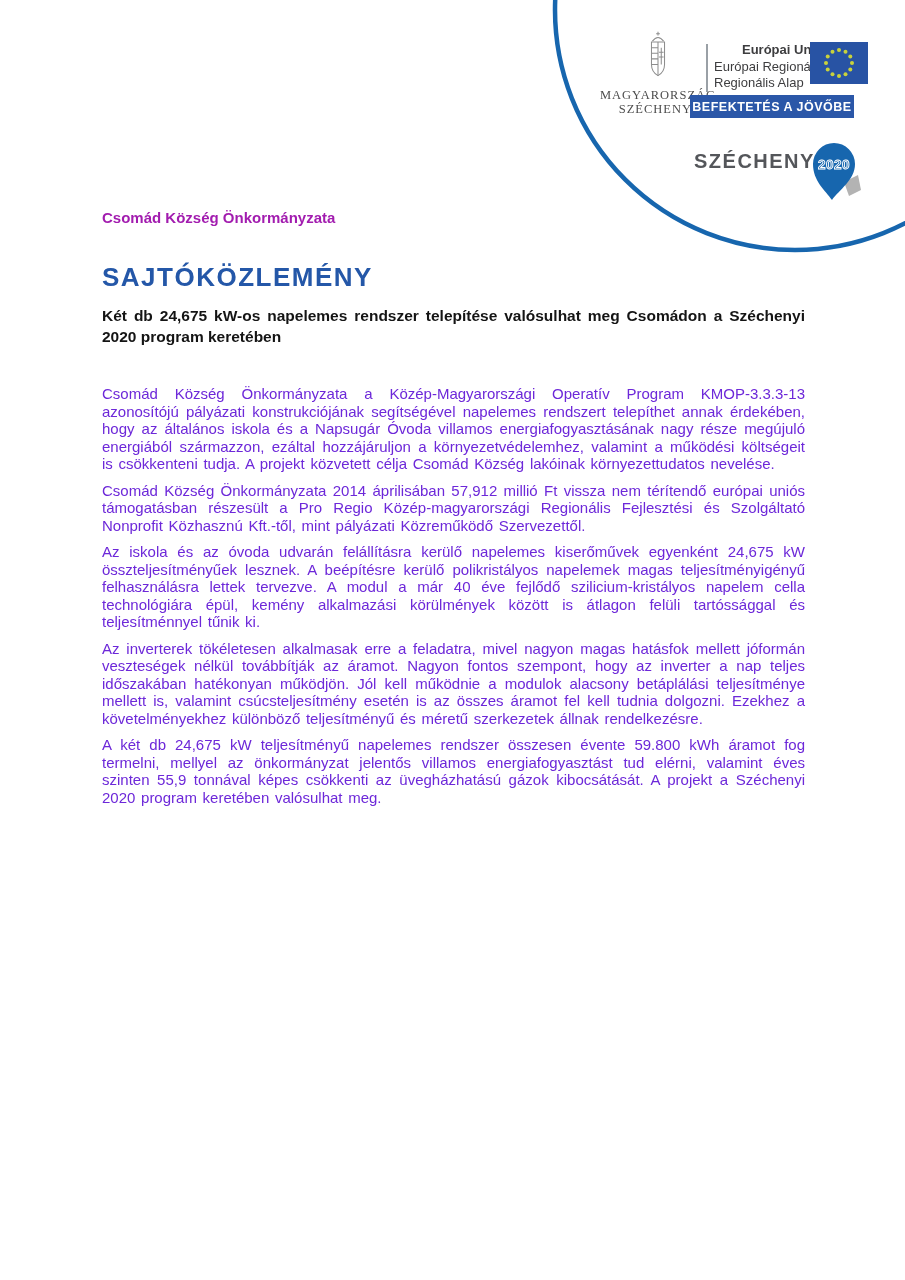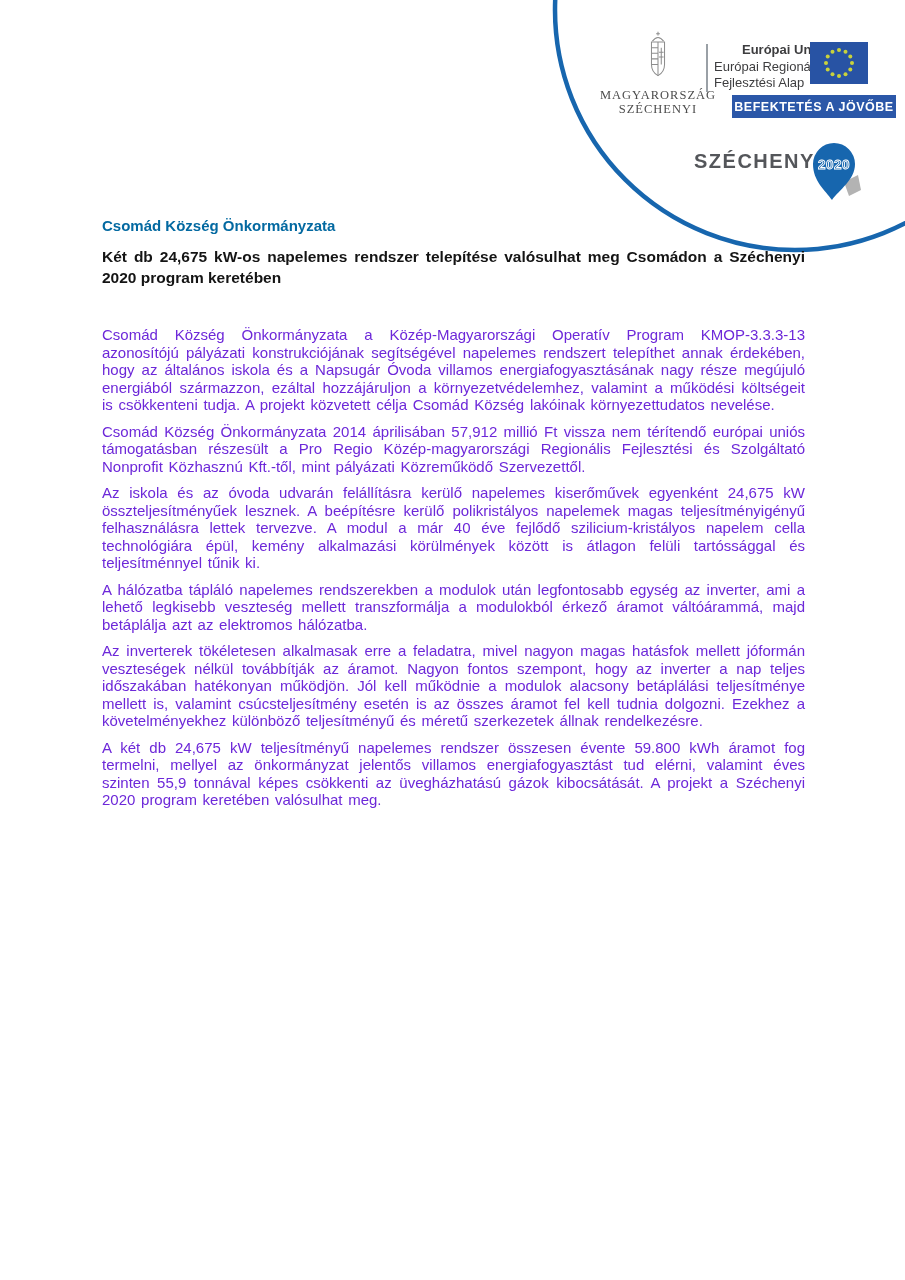--- a/index.html
+++ b/index.html
@@ -10,30 +10,30 @@
   
   .curve-svg{position:absolute;left:0;top:0;}
   .gov-logo{position:absolute;left:592px;top:30px;width:132px;text-align:center;}
   .gov-logo .crest{display:block;margin:0 auto 4px auto;}
   .gov-name{font-family:"Liberation Serif", serif;font-size:12.5px;line-height:14px;
     letter-spacing:1px;color:#4c4c4c;}
   .eu-sep{position:absolute;left:706px;top:44px;width:2px;height:48px;background:#9aa0a6;}
   .eu-text{position:absolute;left:714px;top:42px;font-size:13px;line-height:16.5px;color:#3d3d3f;}
   .eu-text .b{font-weight:bold;padding-left:28px;}
   .eu-flag{position:absolute;left:810px;top:42px;}
-  .banner{position:absolute;left:732px;top:95px;width:164px;height:23px;
+  .banner{position:absolute;left:690px;top:95px;width:164px;height:23px;
     display:flex;align-items:center;justify-content:center;
     color:#ffffff;font-size:12.5px;font-weight:bold;letter-spacing:0.5px;}
   .szechenyi-text{position:absolute;left:694px;top:150px;font-size:20px;font-weight:bold;
     letter-spacing:1.5px;color:#54565a;}
   .pin-svg{position:absolute;left:806px;top:140px;}
   
   .content{position:absolute;left:102px;top:197px;width:703px;}
   .doc-date{font-size:15px;color:#222222;}
-  .doc-org{margin-top:20px;font-size:15px;font-weight:bold;color:#0369a1;}
+  .doc-org{margin-top:12px;font-size:15px;font-weight:bold;color:#a21caf;}
   .doc-title{margin-top:36px;font-size:26px;font-weight:bold;letter-spacing:1.5px;}
   .doc-subtitle{margin-top:11px;font-size:15.5px;font-weight:bold;color:#141414;}
   .doc-lead{margin-top:13px;font-size:15.5px;font-weight:bold;line-height:20.5px;
     text-align:justify;color:#141414;}
   .paras{margin-top:38px;}
   .paras p{margin:0 0 9px 0;font-size:15px;line-height:17.5px;text-align:justify;
     word-spacing:1.5px;color:#6d28d9;}
 </style>
 </head>
 <body>
@@ -56,21 +56,21 @@
       </g>
     </svg>
     <div class="gov-name">MAGYARORSZÁG</div>
     <div class="gov-name">SZÉCHENYI</div>
   </div>
 
   <div class="eu-sep"></div>
   <div class="eu-text">
     <div class="b">Európai Unió</div>
     <div>Európai Regionális</div>
-    <div>Fejlesztési Alap</div>
+    <div>Regionális Alap</div>
   </div>
   <svg class="eu-flag" width="58" height="42" viewBox="0 0 58 42">
     <rect x="0" y="0" width="58" height="42" fill="#2853A4"></rect>
     <g fill="#C9D23C">
       <circle cx="29" cy="8" r="2"></circle>
         <circle cx="35.5" cy="9.7" r="2"></circle>
       <circle cx="40.3" cy="14.5" r="2"></circle>
         <circle cx="42" cy="21" r="2"></circle>
       <circle cx="40.3" cy="27.5" r="2"></circle>
         <circle cx="35.5" cy="32.3" r="2"></circle>
@@ -86,24 +86,24 @@
 
   <div class="szechenyi-text">SZÉCHENYI</div>
   <svg class="pin-svg" width="60" height="64" viewBox="0 0 60 64">
     <polygon points="38,42 52,35 55,50 43,56" fill="#b3b3b3"></polygon>
     <path d="M 26 60 C 19 50 7 41 7 24 A 21 21 0 1 1 49 24 C 49 40 33 50 26 60 Z" fill="#1766AE"></path>
     <text x="28" y="29" text-anchor="middle" font-size="13.5" font-weight="bold" font-family="Liberation Sans, sans-serif" fill="none" stroke="#ffffff" stroke-width="0.9" letter-spacing="0.5">2020</text>
   </svg>
 
   <div class="content">
     <div class="doc-org">Csomád Község Önkormányzata</div>
+    <div class="doc-title" style="color:#2457A8">SAJTÓKÖZLEMÉNY</div>
     <div class="doc-lead">Két db 24,675 kW-os napelemes rendszer telepítése valósulhat meg Csomádon a Széchenyi 2020 program keretében</div>
     <div class="paras">
         <p>Csomád Község Önkormányzata a Közép-Magyarországi Operatív Program KMOP-3.3.3-13 azonosítójú pályázati konstrukciójának segítségével napelemes rendszert telepíthet annak érdekében, hogy az általános iskola és a Napsugár Óvoda villamos energiafogyasztásának nagy része megújuló energiából származzon, ezáltal hozzájáruljon a környezetvédelemhez, valamint a működési költségeit is csökkenteni tudja. A projekt közvetett célja Csomád Község lakóinak környezettudatos nevelése.</p>
         <p>Csomád Község Önkormányzata 2014 áprilisában 57,912 millió Ft vissza nem térítendő európai uniós támogatásban részesült a Pro Regio Közép-magyarországi Regionális Fejlesztési és Szolgáltató Nonprofit Közhasznú Kft.-től, mint pályázati Közreműködő Szervezettől.</p>
         <p>Az iskola és az óvoda udvarán felállításra kerülő napelemes kiserőművek egyenként 24,675 kW összteljesítményűek lesznek. A beépítésre kerülő polikristályos napelemek magas teljesítményigényű felhasználásra lettek tervezve. A modul a már 40 éve fejlődő szilicium-kristályos napelem cella technológiára épül, kemény alkalmazási körülmények között is átlagon felüli tartóssággal és teljesítménnyel tűnik ki.</p>
-        <p>A hálózatba tápláló napelemes rendszerekben a modulok után legfontosabb egység az inverter, ami a lehető legkisebb veszteség mellett transzformálja a modulokból érkező áramot váltóárammá, majd betáplálja azt az elektromos hálózatba.</p>
         <p>Az inverterek tökéletesen alkalmasak erre a feladatra, mivel nagyon magas hatásfok mellett jóformán veszteségek nélkül továbbítják az áramot. Nagyon fontos szempont, hogy az inverter a nap teljes időszakában hatékonyan működjön. Jól kell működnie a modulok alacsony betáplálási teljesítménye mellett is, valamint csúcsteljesítmény esetén is az összes áramot fel kell tudnia dolgozni. Ezekhez a követelményekhez különböző teljesítményű és méretű szerkezetek állnak rendelkezésre.</p>
         <p>A két db 24,675 kW teljesítményű napelemes rendszer összesen évente 59.800 kWh áramot fog termelni, mellyel az önkormányzat jelentős villamos energiafogyasztást tud elérni, valamint éves szinten 55,9 tonnával képes csökkenti az üvegházhatású gázok kibocsátását. A projekt a Széchenyi 2020 program keretében valósulhat meg.</p>
       </div>
   </div>
 
 </div>
 
 </body></html>

